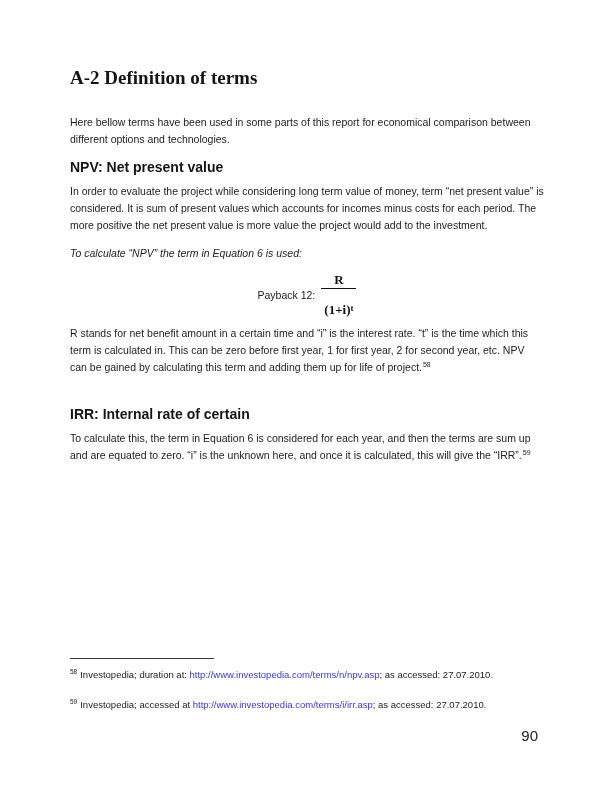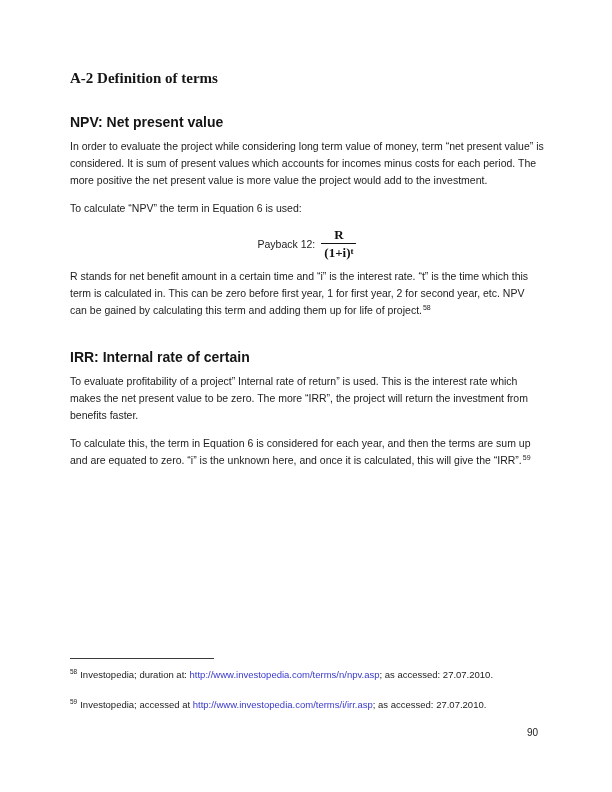--- a/index.html
+++ b/index.html
@@ -9,21 +9,21 @@
     font-family:"Liberation Sans", sans-serif;
     color:#1c1c1c;
     -webkit-font-smoothing:antialiased;
   }
   .page { position:absolute; inset:0; background:#ffffff; }
   .content {
     position:absolute; left:70px; top:68px; width:474px;
   }
   .doc-title {
     font-family:"Liberation Serif", serif;
-    font-size:15px; font-weight:bold; color:#151515;
+    font-size:19px; font-weight:bold; color:#151515;
     line-height:20px; margin:0 0 26px 0;
   }
   p.body-para {
     font-size:10.5px; line-height:17px; margin:0 0 11px 0;
     text-align:left; color:#1c1c1c;
   }
   h3.sub-head {
     font-size:14px; font-weight:bold; color:#151515;
     line-height:17px; margin:0 0 7px 0;
   }
@@ -33,72 +33,72 @@
     display:flex; justify-content:center; align-items:center;
     gap:6px; margin:6px 0 9px 0;
   }
   .eq-label { font-size:10.5px; color:#1c1c1c; }
   .frac {
     display:inline-flex; flex-direction:column; align-items:center;
     font-family:"Liberation Serif", serif; font-weight:bold;
     font-size:13px; line-height:1.05; color:#111;
   }
   .frac .num { padding:0 2px 1px 2px; }
-  .frac .den { border-top:1.2px solid #111; padding:2px 3px 0 3px; }
+  .frac .den { border-top:1.2px solid #111; padding:14px 3px 0 3px; }
   .frac .exp { font-size:9px; vertical-align:3px; }
   sup.fn-ref {
     font-size:7px; vertical-align:4px; line-height:0; margin-left:1px;
   }
   .footnotes {
     position:absolute; left:70px; top:658px; width:474px;
     font-size:9.5px; line-height:13px; color:#1c1c1c;
   }
   .fn-rule {
     width:144px; height:0; border-top:1.1px solid #3a3a3a;
     margin:0 0 9px 0;
   }
   .footnote { margin:0 0 17px 0; }
   .fn-marker {
     font-size:6.5px; vertical-align:4px; line-height:0; margin-right:3px;
   }
   a.fn-link { color:#3939cc; cursor:pointer; }
   .page-number {
     position:absolute; top:727px; right:74px;
-    font-size:10px; color:#1c1c1c;text-align:right;
+    font-size:15px; color:#1c1c1c;text-align:right;
   }
 </style>
 </head>
 <body>
 
 <div class="page">
 
   <div class="content">
 
     <h1 class="doc-title">A-2 Definition of terms</h1>
 
+    <p class="body-para">Here bellow terms have been used in some parts of this report for economical comparison between different options and technologies.</p>
 
     <h3 class="sub-head">NPV: Net present value</h3>
 
     <p class="body-para">In order to evaluate the project while considering long term value of money, term “net present value” is considered. It is sum of present values which accounts for incomes minus costs for each period. The more positive the net present value is more value the project would add to the investment.</p>
 
-    <p class="body-para" style="margin-bottom:11px;">To calculate “NPV” the term in Equation 6 is used:</p>
+    <p class="body-para" style="margin-bottom:11px;font-style:italic;">To calculate “NPV” the term in Equation 6 is used:</p>
 
     <div class="eq-row">
       <span class="eq-label">Payback 12:</span>
       <span class="frac">
         <span class="num">R</span>
         <span class="den"><span>(1+i)</span><sup class="exp">t</sup></span>
       </span>
     </div>
 
     <p class="body-para"><span>R stands for net benefit amount in a certain time and “i” is the interest rate. “t” is the time which this term is calculated in. This can be zero before first year, 1 for first year, 2 for second year, etc. NPV can be gained by calculating this term and adding them up for life of project.</span><sup class="fn-ref">58</sup></p>
 
     <h3 class="sub-head spacer-before">IRR: Internal rate of certain</h3>
 
-    <p class="body-para">To evaluate profitability of a project” Internal rate of return” is used. This is the interest rate which makes the net present value to be zero. The more “IRR”, the project will return the investment from benefits faster.</p>
 
     <p class="body-para"><span>To calculate this, the term in Equation 6 is considered for each year, and then the terms are sum up and are equated to zero. “i” is the unknown here, and once it is calculated, this will give the “IRR”.</span><sup class="fn-ref">59</sup></p>
 
 
 
   </div>
 
   <div class="footnotes">
     <div class="fn-rule"></div>
 

